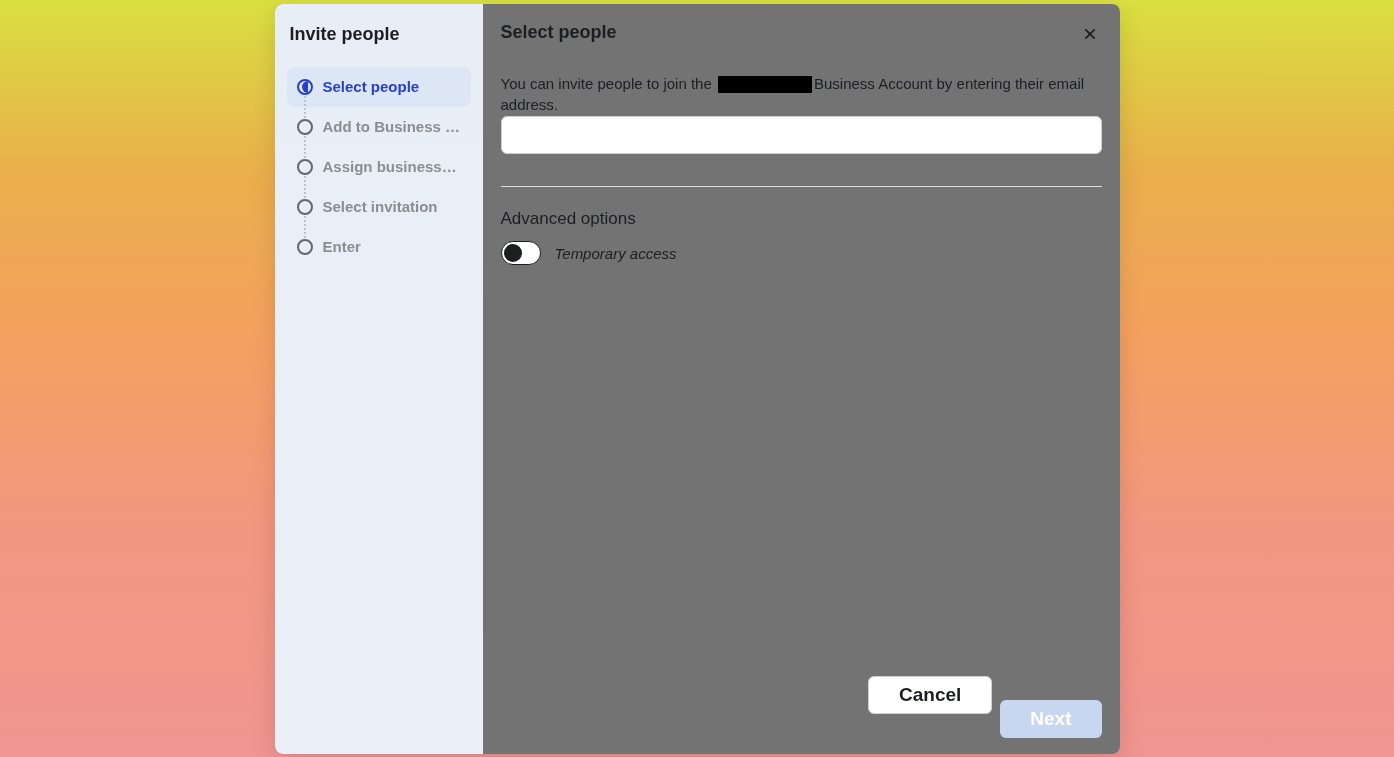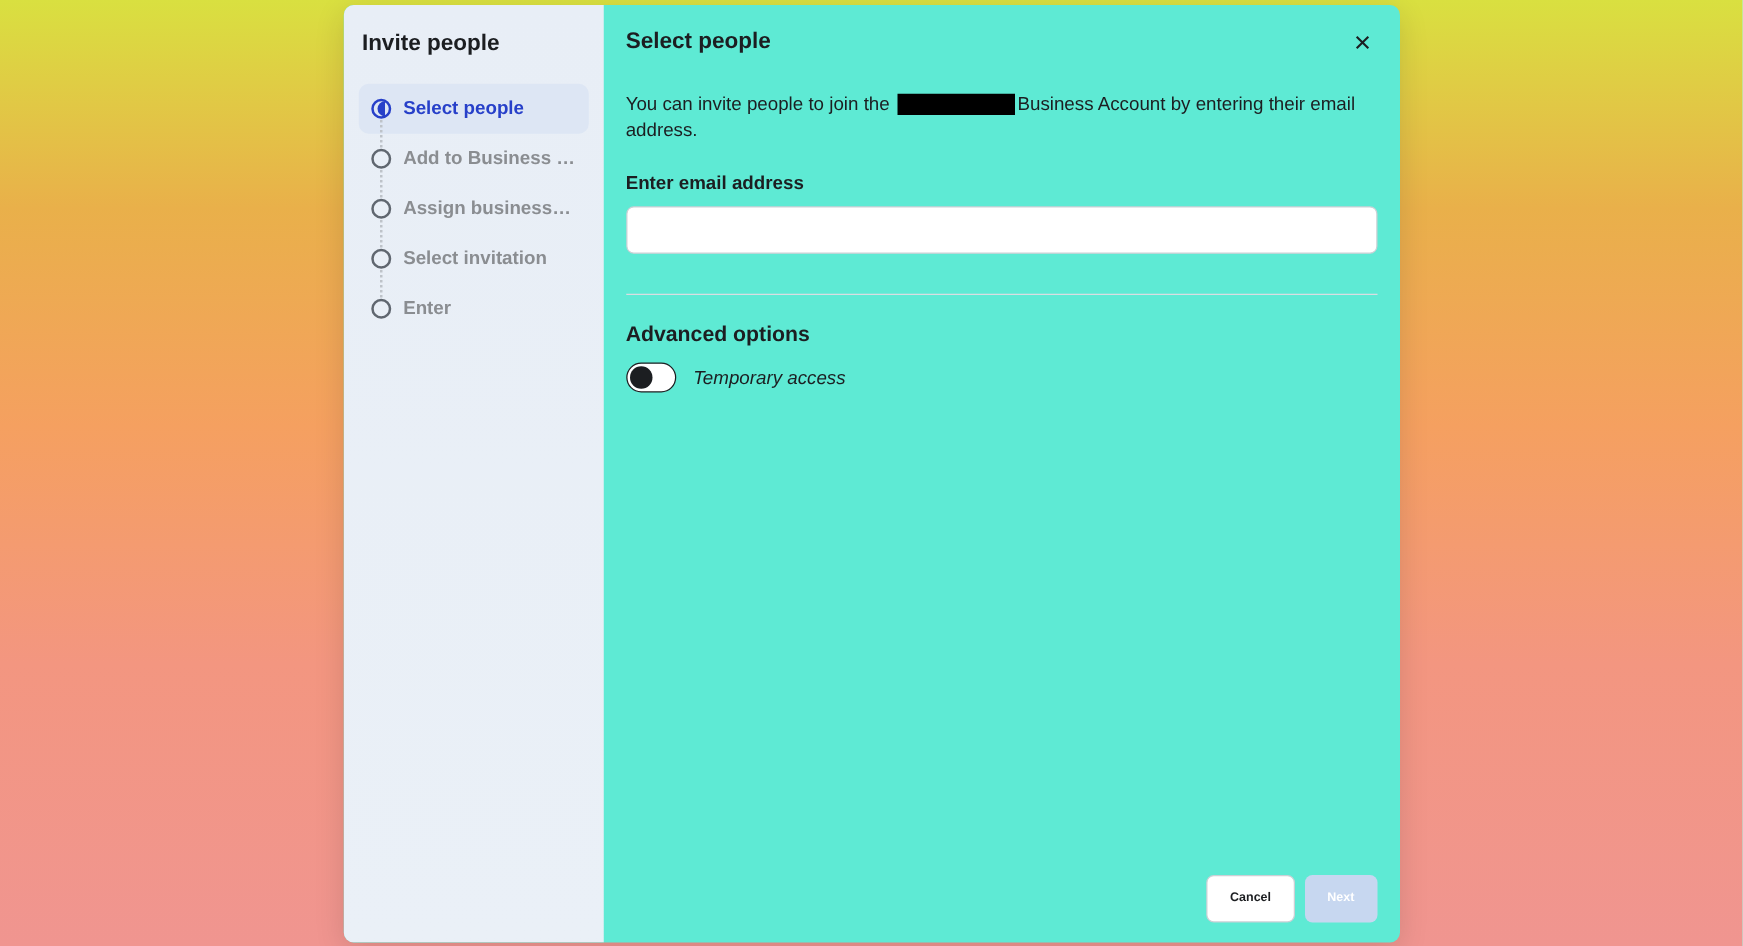--- a/index.html
+++ b/index.html
@@ -14,21 +14,21 @@
       height: 757px;
       background: linear-gradient(180deg, #d9e040 0%, #e9b04a 22%, #f5a060 45%, #f39680 70%, #f09590 100%);
       display: flex;
       align-items: center;
       justify-content: center;
     }
 
     .modal {
       width: 845px;
       height: 750px;
-      background: #5eead4;
+      background: #737373;
       border-radius: 8px;
       display: flex;
       overflow: hidden;
       box-shadow: 0 6px 24px rgba(0,0,0,0.12);
     }
 
     .sidebar {
       width: 208px;
       background: linear-gradient(180deg, #e8eef6 0%, #eaf0f7 100%);
       padding: 20px 12px;
@@ -179,21 +179,21 @@
 
     .divider {
       height: 1px;
       background: #dadde1;
       margin-top: 32px;
       margin-bottom: 22px;
     }
 
     .section-title {
       font-size: 17px;
-      font-weight: 700;
+      font-weight: 400;
       color: #1c1e21;
       margin-bottom: 12px;
     }
 
     .toggle-row {
       display: flex;
       align-items: center;
       gap: 14px;
     }
 
@@ -225,38 +225,39 @@
 
     .footer {
       margin-top: auto;
       display: flex;
       justify-content: flex-end;
       gap: 8px;
     }
 
     .btn {
       height: 38px;
-      padding: 0 18px;
+      padding: 0 30px;
       border-radius: 6px;
-      font-size: 10px;
+      font-size: 19px;
       font-weight: 600;
       cursor: pointer;
       border: none;
     }
 
     .btn-cancel {
       background: #fff;
       border: 1px solid #ccd0d5;
       color: #1c1e21;
     }
 
     .btn-next {
       background: #c7d7f0;
       color: #fff;
       cursor: not-allowed;
+      margin-top: 24px;
     }
   </style>
 </head>
 <body>
 
 <div class="modal">
 
   <div class="sidebar">
     <div class="sidebar-title">Invite people</div>
     <div class="steps">
@@ -304,21 +305,20 @@
           <line x1="5" y1="5" x2="19" y2="19"></line>
           <line x1="19" y1="5" x2="5" y2="19"></line>
         </svg>
       </button>
     </div>
 
     <div class="description">
       <span>You can invite people to join the </span><span class="redacted"></span><span>Business Account by entering their email address.</span>
     </div>
 
-    <div class="field-label">Enter email address</div>
     <input type="text" class="email-input" value="" style="">
 
     <div class="divider"></div>
 
     <div class="section-title">Advanced options</div>
 
     <div class="toggle-row">
       <div class="toggle">
         <div class="toggle-knob"></div>
       </div>

